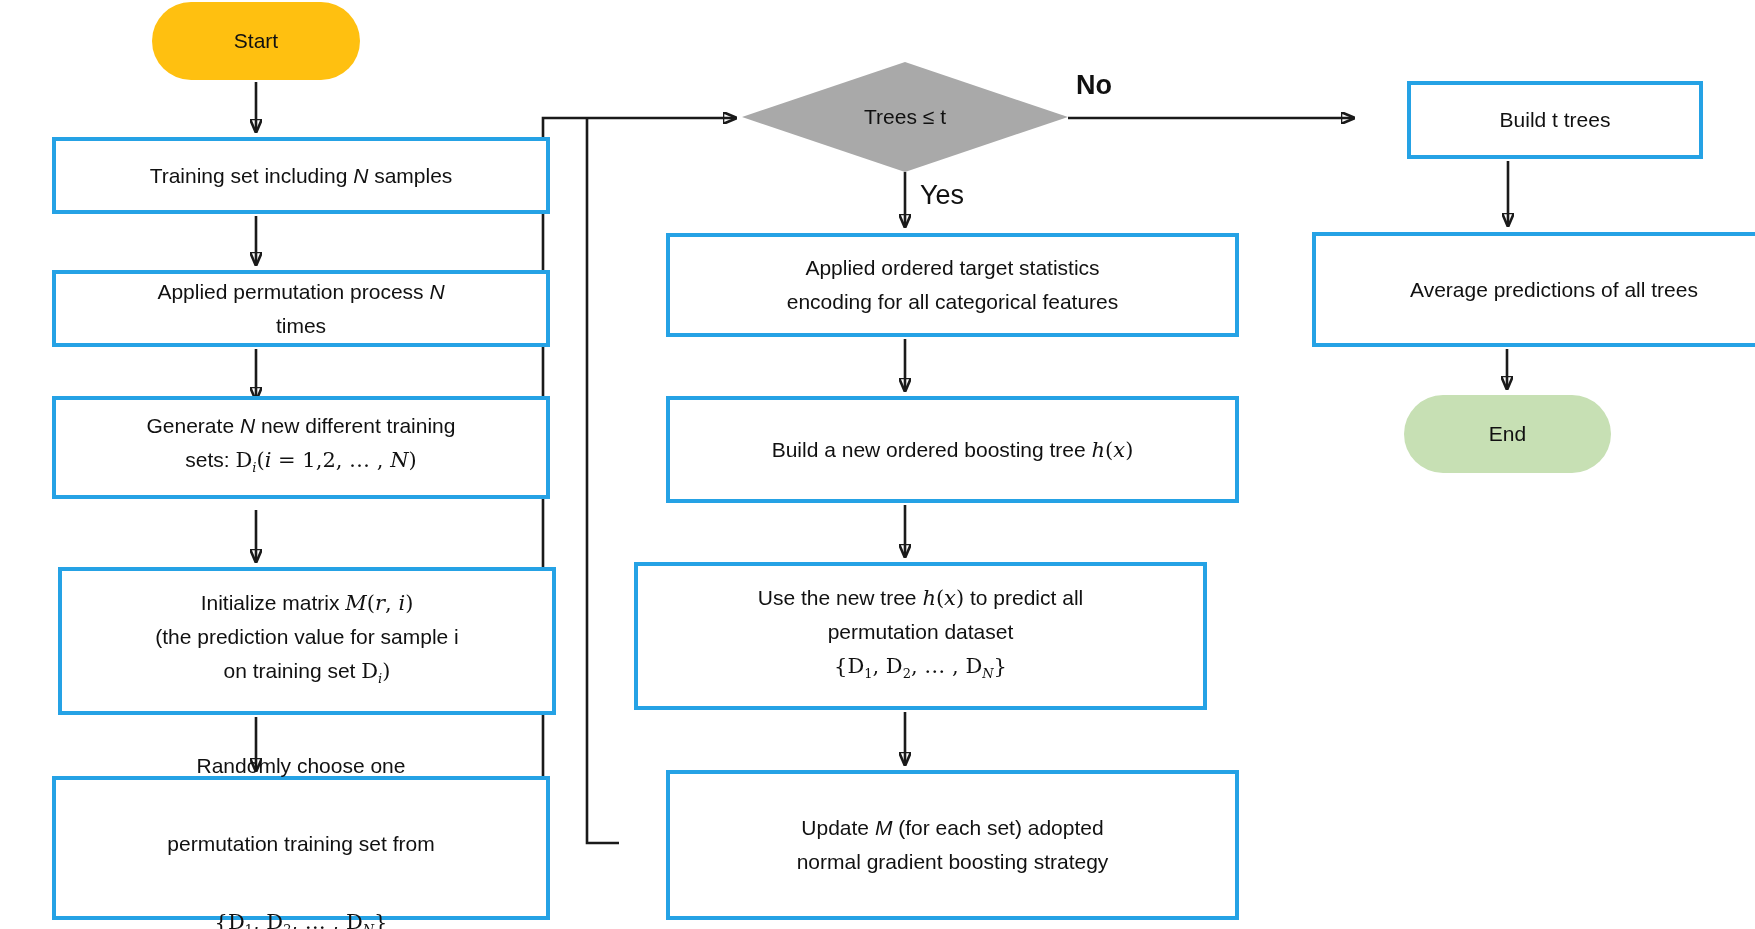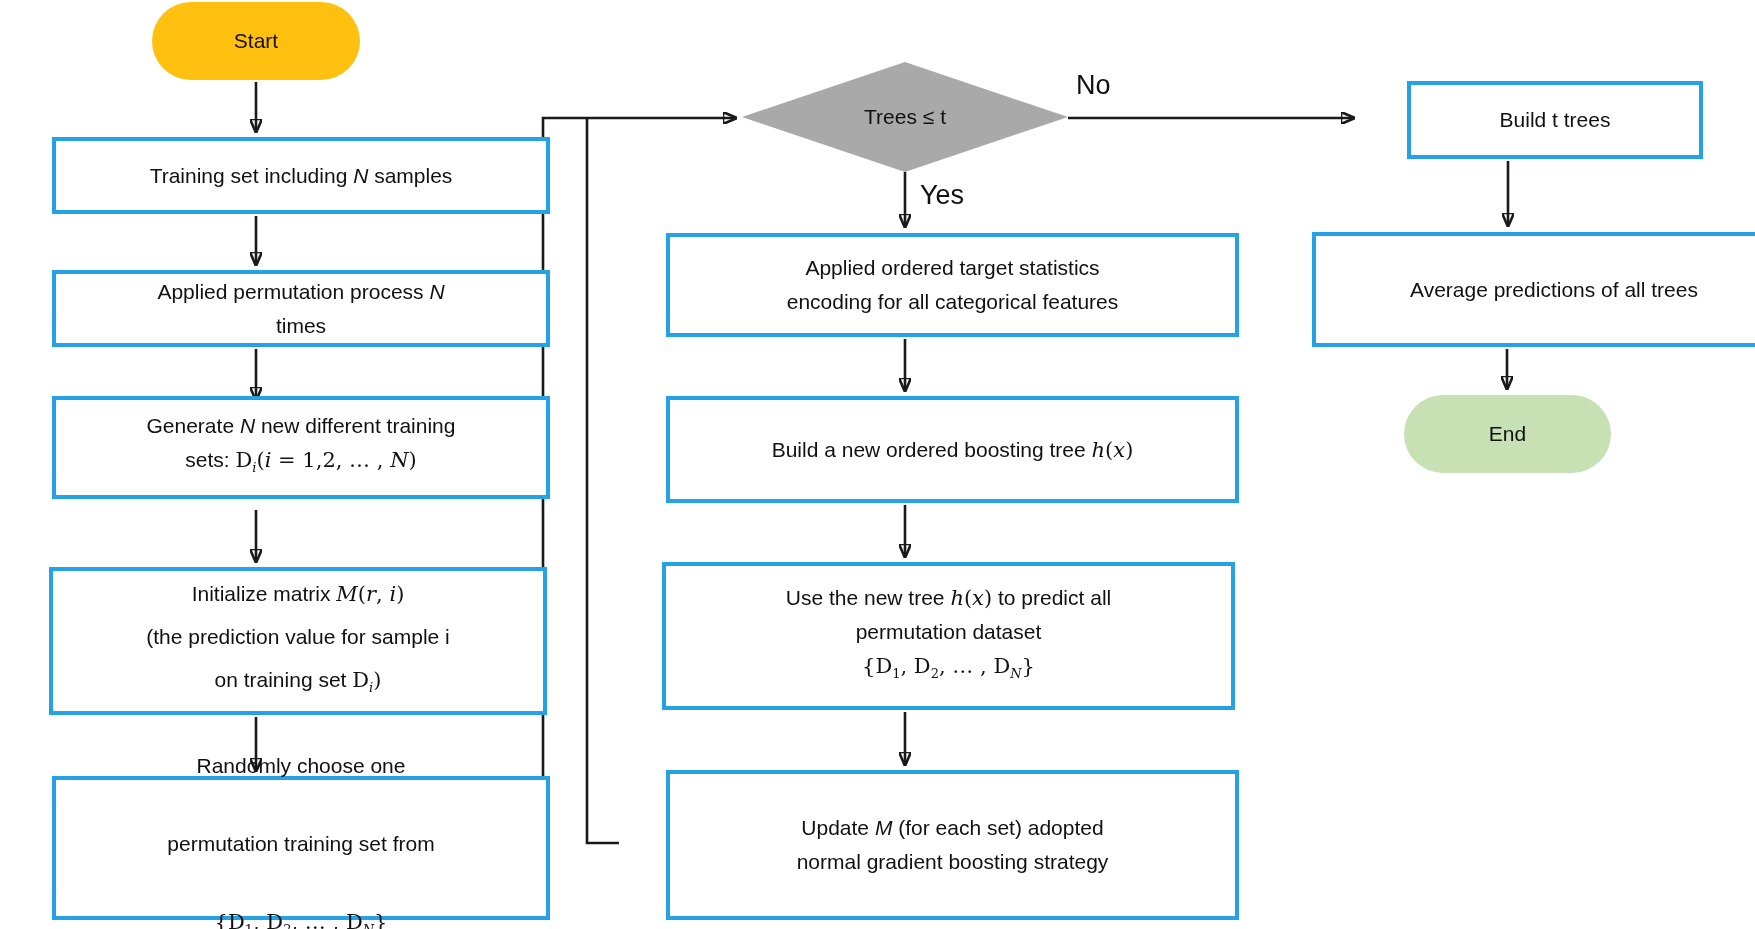--- a/index.html
+++ b/index.html
@@ -78,49 +78,49 @@
   <div class="node box" style="left:5px; top:270px; width:498px; height:77px;">
     <div class="line"><span>Applied permutation process </span><span class="it">N</span></div>
     <div class="line"><span>times</span></div>
   </div>
 
   <div class="node box" style="left:5px; top:396px; width:498px; height:103px;text-align:center;">
     <div class="line"><span>Generate </span><span class="it">N</span><span> new different training</span></div>
     <div class="line"><span>sets: </span><span class="math">D</span><sub class="it math">i</sub><span class="math">(</span><span class="it math">i</span><span class="math"> = 1,2, … , </span><span class="it math">N</span><span class="math">)</span></div>
   </div>
 
-  <div class="node box" style="left:2px; top:567px; width:498px; height:148px;gap:9px;">
+  <div class="node box" style="left:11px; top:567px; width:498px; height:148px;">
     <div class="line"><span>Initialize matrix </span><span class="it math">M</span><span class="math">(</span><span class="it math">r</span><span class="math">, </span><span class="it math">i</span><span class="math">)</span></div>
     <div class="line"><span>(the prediction value for sample i</span></div>
     <div class="line"><span>on training set </span><span class="math">D</span><sub class="it math">i</sub><span class="math">)</span></div>
   </div>
 
   <div class="node box" style="left:5px; top:776px; width:498px; height:144px;gap:44px;">
     <div class="line"><span>Randomly choose one</span></div>
     <div class="line"><span>permutation training set from</span></div>
     <div class="line"><span class="math">{</span><span class="math">D</span><sub class="math">1</sub><span class="math">, </span><span class="math">D</span><sub class="math">2</sub><span class="math">, … , </span><span class="math">D</span><sub class="it math">N</sub><span class="math">}</span></div>
   </div>
 
   <div class="node diamond" style="left:742px; top:62px; width:326px; height:110px;">
     <span>Trees ≤ t</span>
   </div>
 
   <div class="edge-label" style="left:920px; top:180px;">Yes</div>
-  <div class="edge-label" style="left:1076px; top:70px;">No</div>
+  <div class="edge-label" style="left:1076px; top:70px;font-weight:bold;">No</div>
 
   <div class="node box" style="left:619px; top:233px; width:573px; height:104px;">
     <div class="line"><span>Applied ordered target statistics</span></div>
     <div class="line"><span>encoding for all categorical features</span></div>
   </div>
 
   <div class="node box" style="left:619px; top:396px; width:573px; height:107px;">
     <div class="line"><span>Build a new ordered boosting tree </span><span class="it math">h</span><span class="math">(</span><span class="it math">x</span><span class="math">)</span></div>
   </div>
 
-  <div class="node box" style="left:615px; top:562px; width:573px; height:148px;">
+  <div class="node box" style="left:587px; top:562px; width:573px; height:148px;">
     <div class="line"><span>Use the new tree </span><span class="it math">h</span><span class="math">(</span><span class="it math">x</span><span class="math">)</span><span> to predict all</span></div>
     <div class="line"><span>permutation dataset</span></div>
     <div class="line"><span class="math">{</span><span class="math">D</span><sub class="math">1</sub><span class="math">, </span><span class="math">D</span><sub class="math">2</sub><span class="math">, … , </span><span class="math">D</span><sub class="it math">N</sub><span class="math">}</span></div>
   </div>
 
   <div class="node box" style="left:619px; top:770px; width:573px; height:150px;">
     <div class="line"><span>Update </span><span class="it">M</span><span> (for each set) adopted</span></div>
     <div class="line"><span>normal gradient boosting strategy</span></div>
   </div>
 

